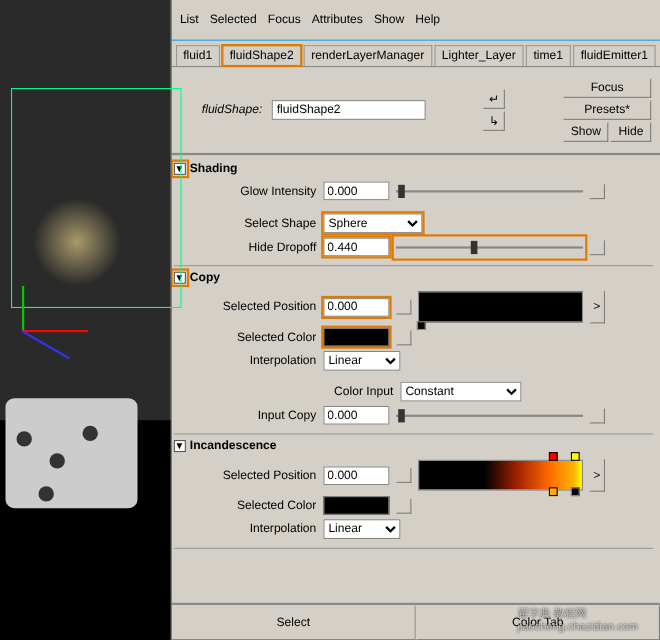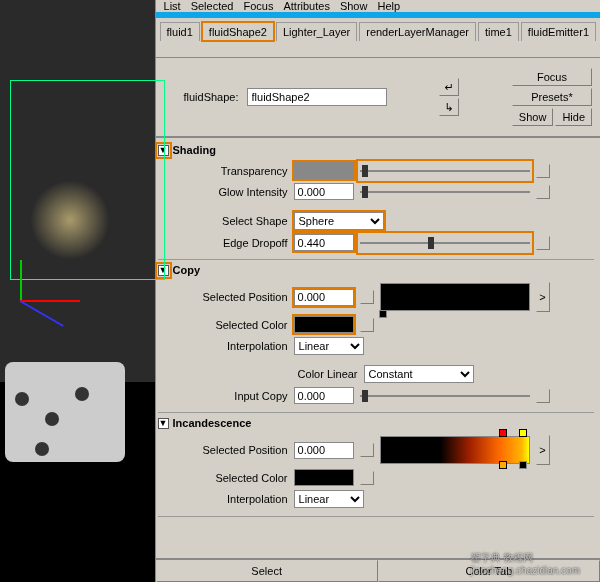--- a/index.html
+++ b/index.html
@@ -11,23 +11,23 @@
 .vp-gear { width: 120px; height: 100px; background: #ccc; border-radius: 8px; position: absolute; bottom: 0; left: 0; }
 .vp-gear::before { content:""; position:absolute; top:30px; left:10px; width:14px; height:14px; border-radius:50%; background:#333; box-shadow: 30px 20px 0 #333, 60px -5px 0 #333, 20px 50px 0 #333; }
 .vp-wire { position: absolute; top: 80px; left: 10px; width: 155px; height: 200px; border: 1px solid #00ff88; }
 .vp-glow { position:absolute; top:180px; left:30px; width:80px; height:80px; background: radial-gradient(circle, rgba(255,230,150,0.6), transparent 70%); }
 .vp-gizmo { position:absolute; top:300px; left:20px; width:100px; height:2px; }
 .gz-r { position:absolute; width:60px; height:2px; background:#f00; }
 .gz-g { position:absolute; width:2px; height:40px; background:#0c0; top:-40px; left:0; }
 .gz-b { position:absolute; width:50px; height:2px; background:#33f; transform:rotate(30deg); transform-origin:left; }
 
 .right-panel { flex: 1; display: flex; flex-direction: column; background: #d4d0c8; }
-.menubar { display: flex; gap: 10px; padding: 0 8px; border-bottom: 6px solid #0ea5e9; }
+.menubar { display: flex; gap: 10px; padding: 12px 8px; border-bottom: 1px solid #0ea5e9; }
 .menubar span { cursor: default; }
-.tabbar { display: flex; padding: 4px 4px 16px 4px; gap: 2px; border-bottom: 1px solid #888; }
+.tabbar { display: flex; padding: 4px 4px 0 4px; gap: 2px; border-bottom: 1px solid #888; }
 .tab { padding: 3px 6px; border: 1px solid #999; border-bottom: none; background: #d4d0c8; cursor: default; }
 .tab.hl { outline: 2px solid #e07b00; outline-offset: -1px; }
 
 .header-block { padding: 10px 8px; border-bottom: 2px solid #888; }
 .header-row { display: flex; align-items: center; gap: 8px; }
 .header-row label { width: 260px; text-align: right; }
 .textfield { border: 1px solid #888; background: #fff; height: 18px; padding: 0 4px; width: 140px; }
 .btn { border: 1px outset #d4d0c8; background: #d4d0c8; padding: 2px 6px; cursor: default; }
 .btn-stack { display: flex; flex-direction: column; gap: 2px; margin-left: auto; }
 .icon-btn { width: 20px; height: 18px; border: 1px outset #d4d0c8; background: #d4d0c8; display: inline-flex; align-items: center; justify-content: center; }
@@ -55,21 +55,21 @@
 .select.hl { outline: 2px solid #e07b00; }
 .ramp { flex:1; height: 28px; background: #000; border: 1px solid #888; position:relative; max-width:150px; }
 .ramp.incan { background: linear-gradient(to right, #000 0%, #000 40%, #a02000 60%, #ff6a00 80%, #ffb400 95%, #ffff00 100%); }
 .ramp-marker { position:absolute; bottom:-6px; width:8px; height:8px; border:1px solid #000; }
 .ramp-marker.r { background:#f00; }
 .ramp-marker.y { background:#ff0; }
 .ramp-marker.o { background:#fa0; }
 .ramp-end { width:14px; height:30px; border:1px outset #d4d0c8; background:#d4d0c8; display:flex; align-items:center; justify-content:center; }
 
 .bottom-bar { display:flex; border-top: 2px solid #888; }
-.bottom-bar .btn { flex:1; height: 22px; border: 1px outset #d4d0c8; }
+.bottom-bar .btn { flex:1; height: 32px; border: 1px outset #d4d0c8; }
 .watermark { position:absolute; right:20px; bottom:6px; font-size:10px; color:rgba(255,255,255,0.6); text-shadow:0 0 2px #000; pointer-events:none; }
 </style>
 </head>
 <body>
 
 <div class="main-layout">
   <div class="viewport">
     <div class="vp-floor"></div>
     <div class="vp-glow"></div>
     <div class="vp-wire"></div>
@@ -90,29 +90,29 @@
       <span>Selected</span>
       <span>Focus</span>
       <span>Attributes</span>
       <span>Show</span>
       <span>Help</span>
     </div>
 
     <div class="tabbar">
       <div class="tab">fluid1</div>
       <div class="tab hl">fluidShape2</div>
+      <div class="tab">renderLayerManager</div>
       <div class="tab">Lighter_Layer</div>
-      <div class="tab">renderLayerManager</div>
       <div class="tab">time1</div>
       <div class="tab">fluidEmitter1</div>
     </div>
 
     <div class="header-block">
       <div class="header-row">
-        <label style="width:75px;">fluidShape:</label>
+        <label style="width:75px;font-style:italic;">fluidShape:</label>
         <input class="textfield" value="fluidShape2" style="">
         <div style="display:flex; flex-direction:column; gap:2px; margin-left:auto;">
           <span class="icon-btn">↵</span>
           <span class="icon-btn">↳</span>
         </div>
         <div class="btn-stack">
           <button class="btn">Focus</button>
           <button class="btn">Presets*</button>
           <div style="display:flex; gap:2px;">
             <button class="btn" style="flex:1;">Show</button>
@@ -124,44 +124,35 @@
 
     <div class="attr-body">
 
       <div class="section">
         <div class="sec-header">
           <span class="disclosure hl-box">▼</span>
           <span>Shading</span>
         </div>
         <div class="sec-body">
           <div class="attr-row">
-            <span class="lbl">Transparency</span>
-            <div class="swatch hl"></div>
-            <div class="slider hl">
-                <div class="slider-track"></div>
-                <div class="slider-thumb" style="left:2px;"></div>
-              </div>
-            <span class="dot-btn"></span>
-          </div>
-          <div class="attr-row">
             <span class="lbl">Glow Intensity</span>
             <input class="num-field" value="0.000" style="">
             <div class="slider">
                 <div class="slider-track"></div>
                 <div class="slider-thumb" style="left:2px;"></div>
               </div>
             <span class="dot-btn"></span>
           </div>
           <div style="height:8px;"></div>
           <div class="attr-row">
             <span class="lbl">Select Shape</span>
             <select class="select hl"><option>Sphere</option></select>
           </div>
           <div class="attr-row">
-            <span class="lbl">Edge Dropoff</span>
+            <span class="lbl">Hide Dropoff</span>
             <input class="num-field hl" value="0.440" style="">
             <div class="slider hl">
                 <div class="slider-track"></div>
                 <div class="slider-thumb" style="left:40%;"></div>
               </div>
             <span class="dot-btn"></span>
           </div>
         </div>
       </div>
 
@@ -184,21 +175,21 @@
             <span class="lbl">Selected Color</span>
             <div class="swatch black hl"></div>
             <span class="dot-btn"></span>
           </div>
           <div class="attr-row">
             <span class="lbl">Interpolation</span>
             <select class="select" style="width:70px;"><option>Linear</option></select>
           </div>
           <div style="height:6px;"></div>
           <div class="attr-row">
-            <span class="lbl" style="width:200px;">Color Linear</span>
+            <span class="lbl" style="width:200px;">Color Input</span>
             <select class="select" style="width:110px;"><option>Constant</option></select>
           </div>
           <div class="attr-row">
             <span class="lbl">Input Copy</span>
             <input class="num-field" value="0.000" style="">
             <div class="slider">
                 <div class="slider-track"></div>
                 <div class="slider-thumb" style="left:2px;"></div>
               </div>
             <span class="dot-btn"></span>

